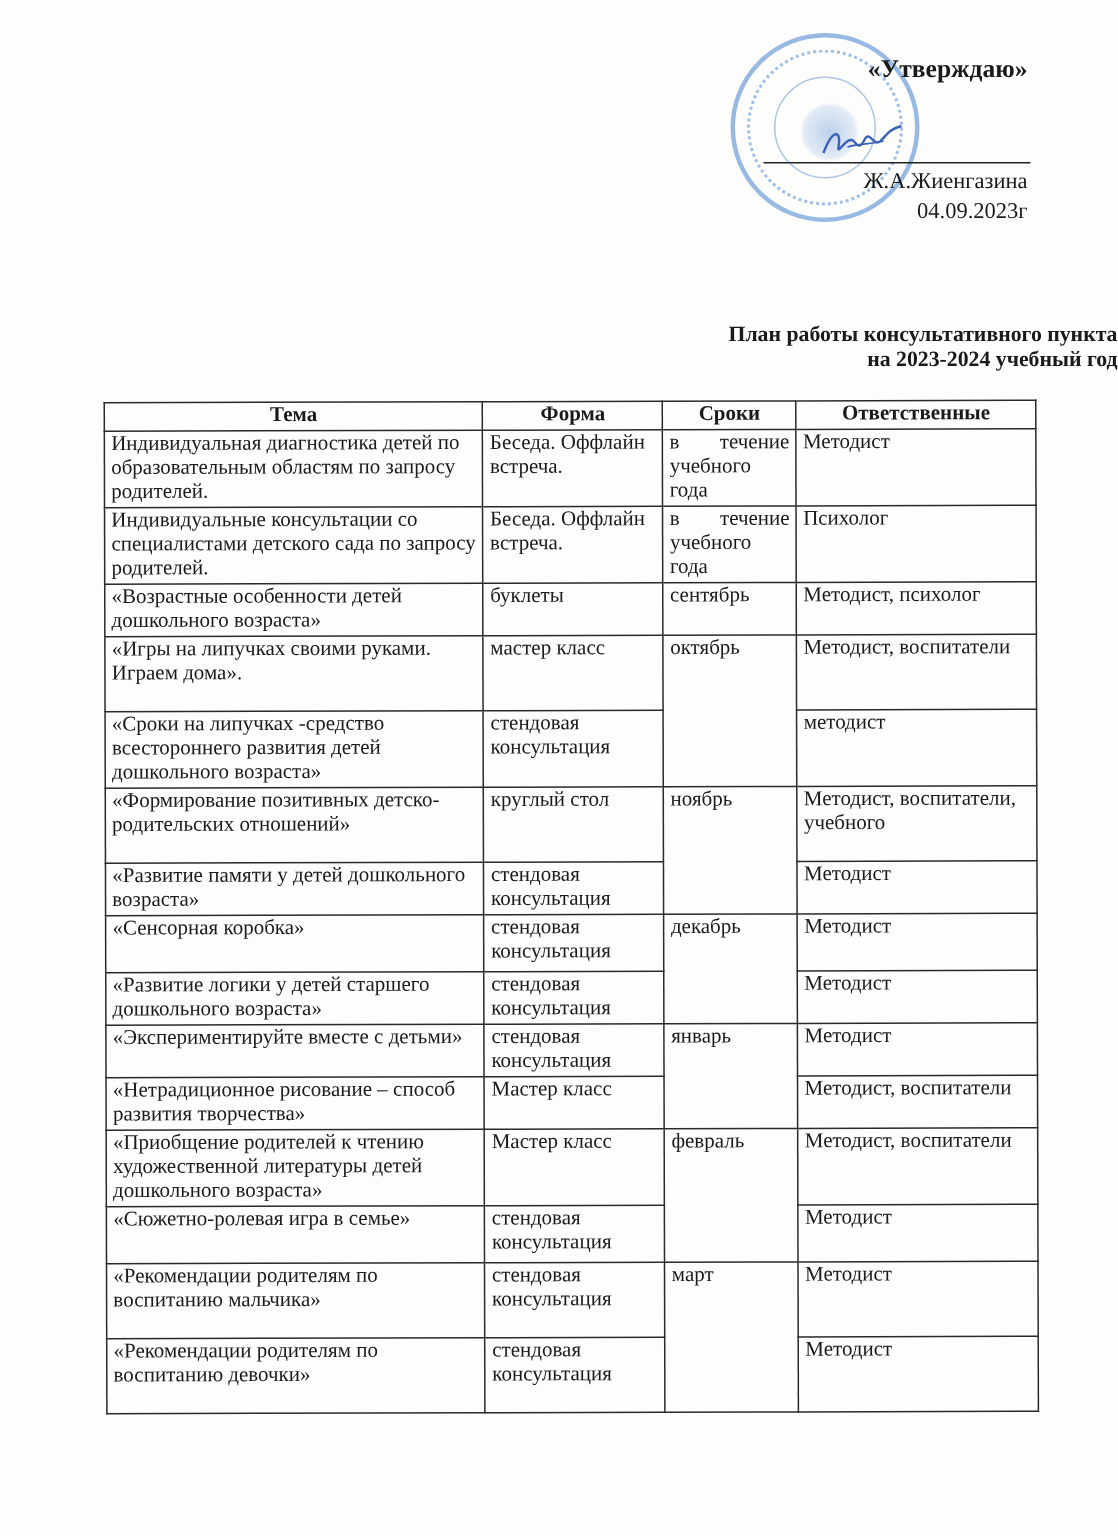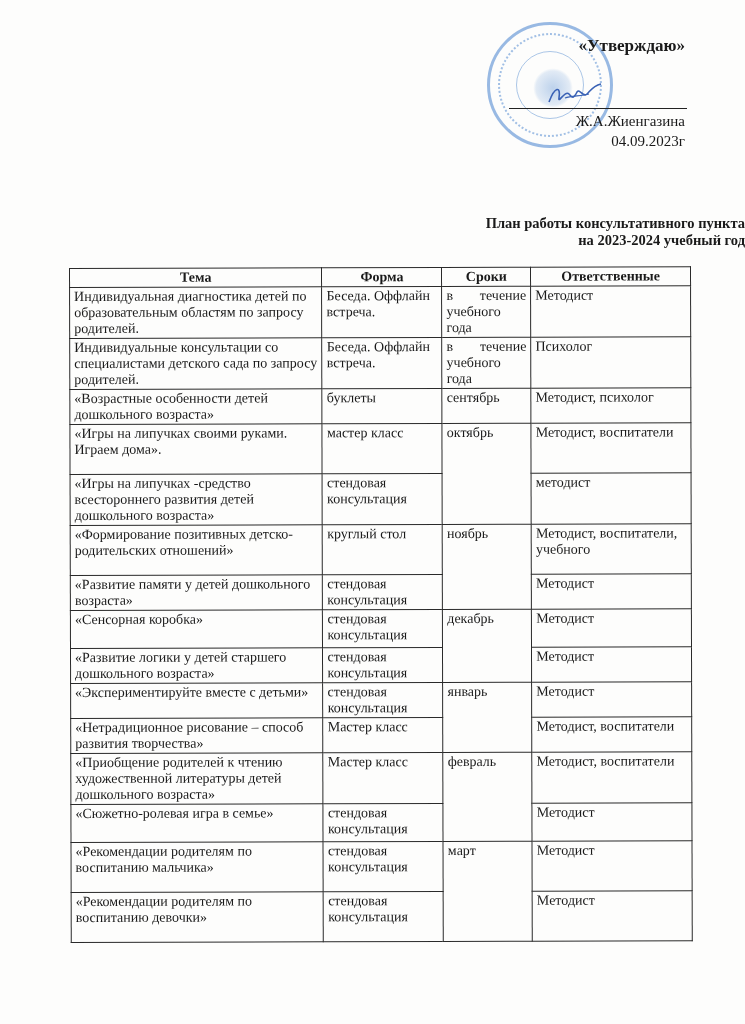--- a/index.html
+++ b/index.html
@@ -113,21 +113,21 @@
       <td class="term">сентябрь</td>
       <td>Методист, психолог</td>
     </tr>
     <tr class="h3b">
       <td class="topic">«Игры на липучках своими руками. Играем дома».</td>
       <td>мастер класс</td>
       <td class="term" rowspan="2">октябрь</td>
       <td>Методист, воспитатели</td>
     </tr>
     <tr class="h3">
-      <td class="topic">«Игры на липучках -средство всестороннего развития детей дошкольного возраста»</td>
+      <td class="topic">«Сроки на липучках -средство всестороннего развития детей дошкольного возраста»</td>
       <td>стендовая консультация</td>
       <td>методист</td>
     </tr>
     <tr class="h3b">
       <td class="topic">«Формирование позитивных детско-родительских отношений»</td>
       <td>круглый стол</td>
       <td class="term" rowspan="2">ноябрь</td>
       <td>Методист, воспитатели, учебного</td>
     </tr>
     <tr class="h2">

